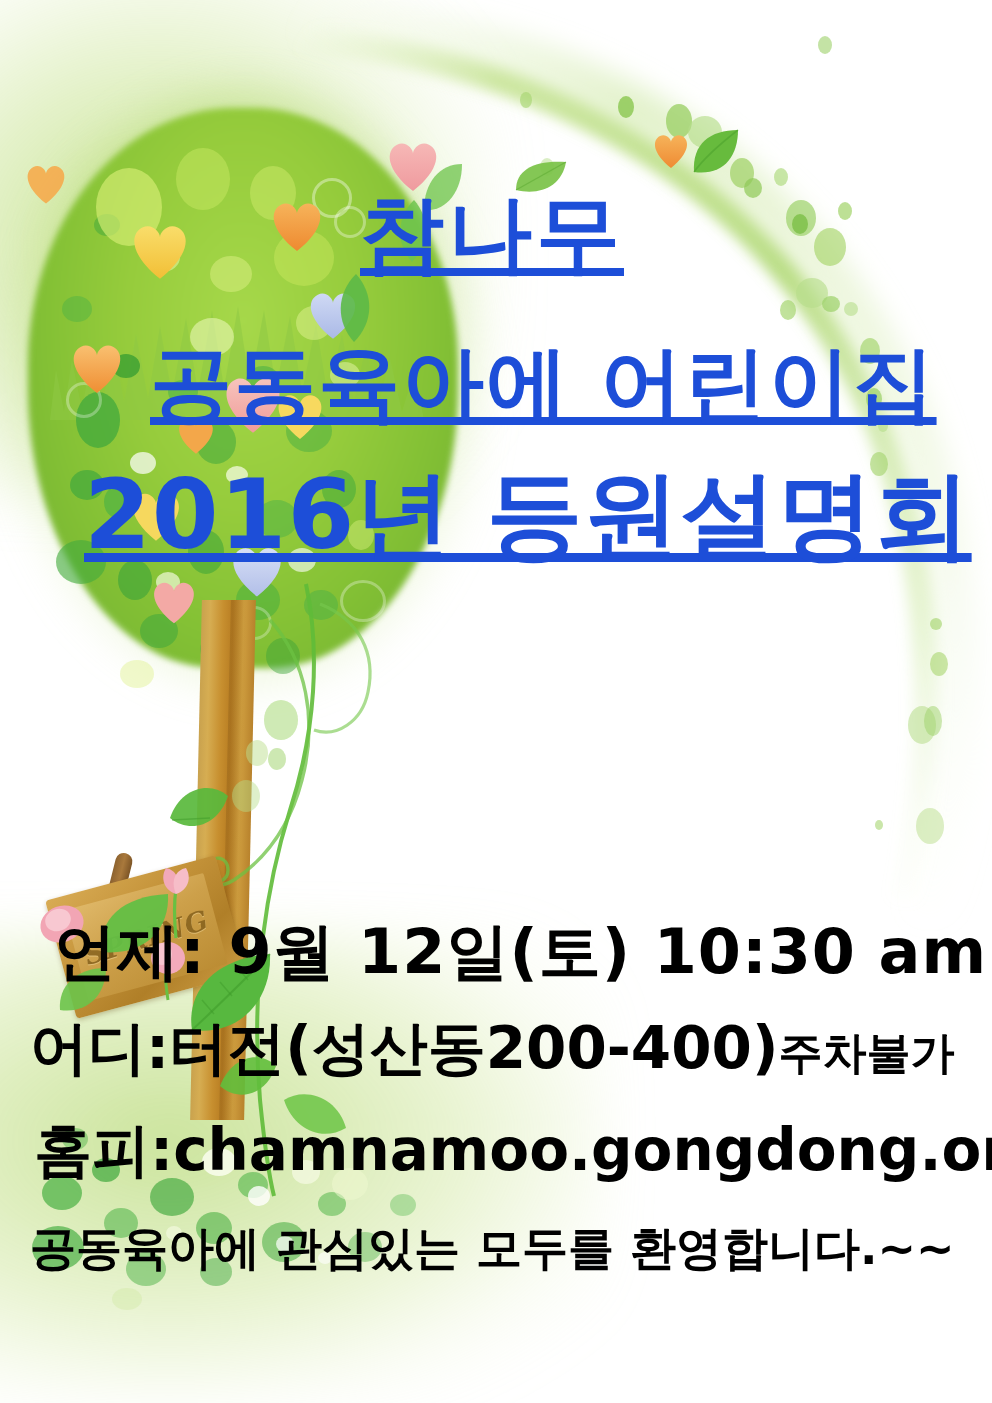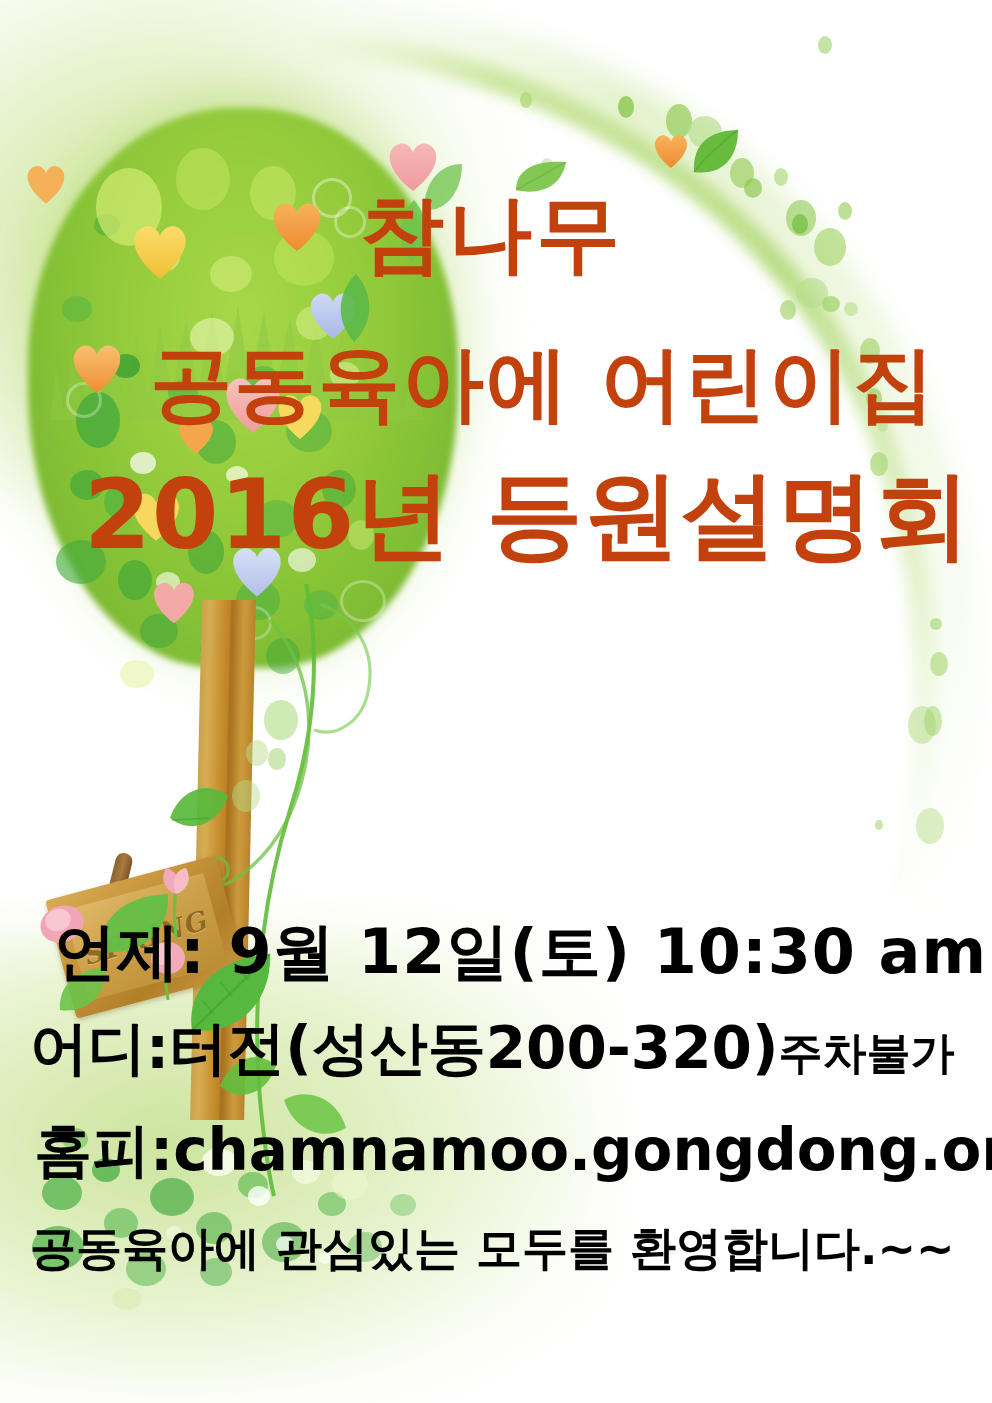--- a/index.html
+++ b/index.html
@@ -91,25 +91,26 @@
     position:absolute;left:108px;top:852px;width:17px;height:78px;
     background:linear-gradient(90deg,#8d6330,#a9793c,#7d5526);
     border-radius:9px 9px 3px 3px;
     transform:rotate(14deg);
   }
 
   
   .title-block{position:absolute;left:0;top:0;width:992px;}
   .tline{
     position:absolute;
-    color:#c2410c;
+    color:#1d4ed8;
     font-family:"DejaVu Sans","Liberation Sans",sans-serif;
     font-weight:700;
     white-space:nowrap;
     letter-spacing:1px;
+    text-decoration:underline;
   }
   #t-line1{left:360px;top:178px;font-size:84px;letter-spacing:4px;}
   #t-line2{left:150px;top:330px;font-size:82px;letter-spacing:2px;}
   #t-line3{left:84px;top:452px;font-size:96px;letter-spacing:1px;}
 
   .info{
     position:absolute;color:#000;
     font-family:"DejaVu Sans","Liberation Sans",sans-serif;
     font-weight:700;white-space:nowrap;
   }
@@ -426,18 +427,18 @@
   </div>
 
   <div class="title-block">
     <div class="tline" id="t-line1">참나무</div>
     <div class="tline" id="t-line2">공동육아에 어린이집</div>
     <div class="tline" id="t-line3">2016년 등원설명회</div>
   </div>
 
   <div>
     <div class="info" id="i-when">언제:  9월 12일(토)  10:30 am</div>
-    <div class="info" id="i-where"><span>어디:</span><span>터전(성산동200-320)</span><span class="small">주차불가</span></div>
+    <div class="info" id="i-where"><span>어디:</span><span>터전(성산동200-400)</span><span class="small">주차불가</span></div>
     <div class="info" id="i-home">홈피:chamnamoo.gongdong.or.kr</div>
     <div class="info" id="i-welcome">공동육아에 관심있는 모두를 환영합니다.~~</div>
   </div>
 
 </div>
 
 </body></html>

